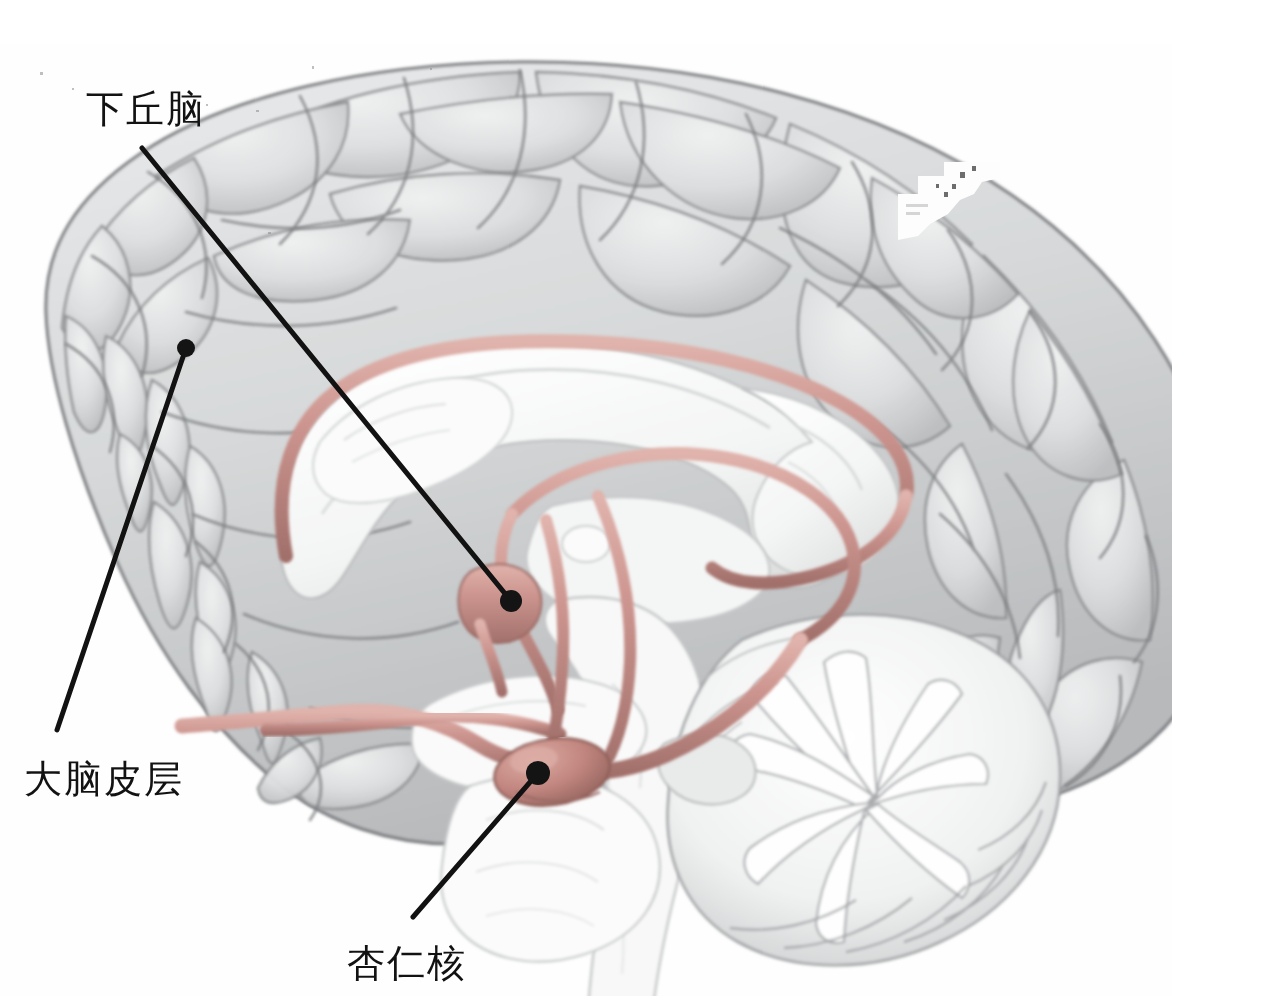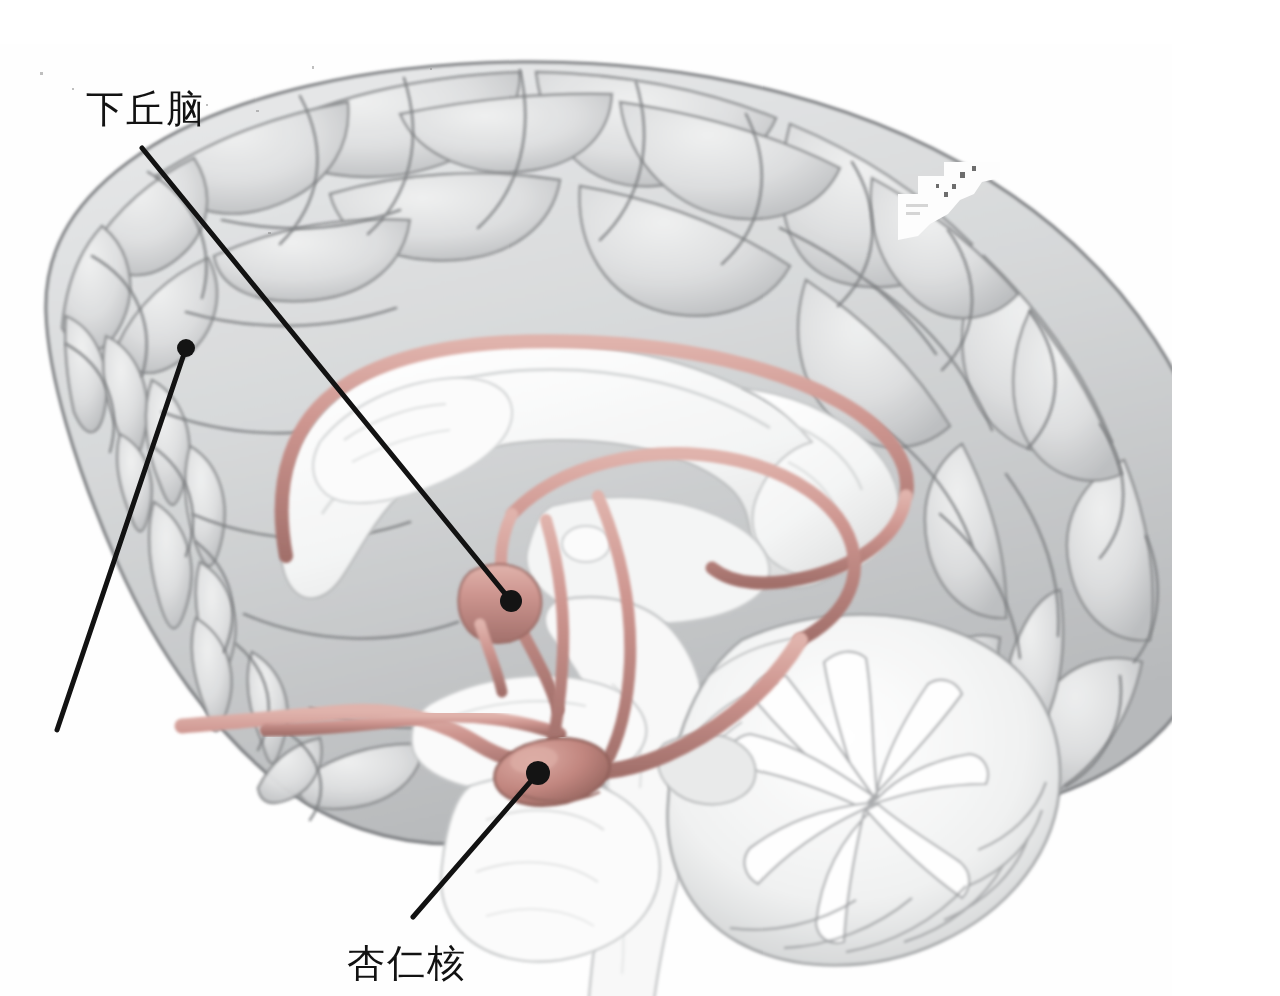--- a/index.html
+++ b/index.html
@@ -403,18 +403,19 @@
     </g>
     <g fill="#141414">
       <circle cx="511" cy="557" r="11"></circle>
       <circle cx="186" cy="304" r="9"></circle>
       <circle cx="538" cy="729" r="12"></circle>
     </g>
   </svg>
 
   <div class="anno-label" id="label-hypothalamus">下丘脑</div>
 
+  <div class="anno-label" id="label-cortex">大脑皮层</div>
 
   <div class="anno-label" id="label-amygdala">杏仁核</div>
 
   <div class="credit-strip"></div>
 
 </div>
 
 </body></html>

